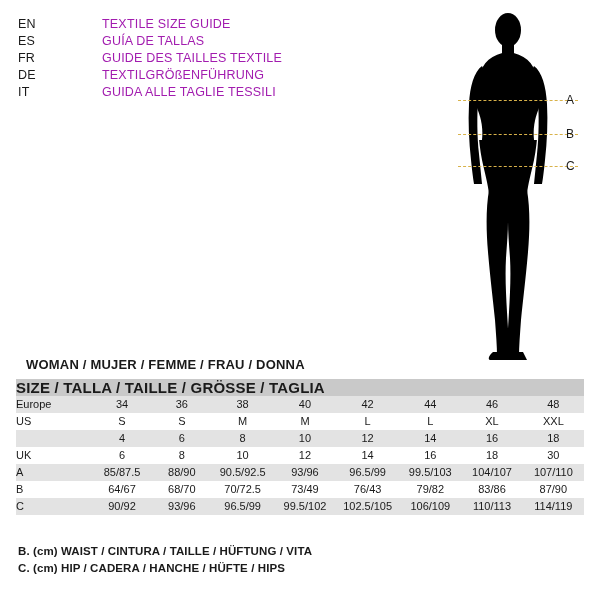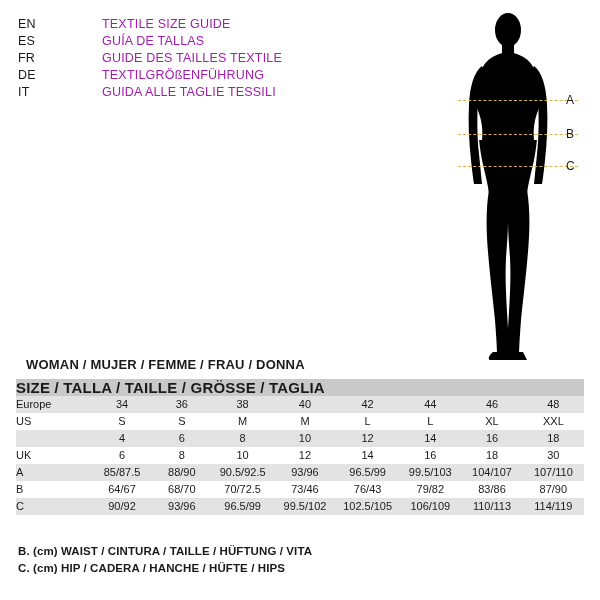--- a/index.html
+++ b/index.html
@@ -293,21 +293,21 @@
         <td class="val-cell">99.5/103</td>
         <td class="val-cell">104/107</td>
         <td class="val-cell">107/110</td>
       </tr>
 
       <tr class="row-plain">
         <td class="label-cell">B</td>
         <td class="val-cell">64/67</td>
         <td class="val-cell">68/70</td>
         <td class="val-cell">70/72.5</td>
-        <td class="val-cell">73/46</td>
+        <td class="val-cell">73/49</td>
         <td class="val-cell">76/43</td>
         <td class="val-cell">79/82</td>
         <td class="val-cell">83/86</td>
         <td class="val-cell">87/90</td>
       </tr>
 
       <tr class="row-alt">
         <td class="label-cell">C</td>
         <td class="val-cell">90/92</td>
         <td class="val-cell">93/96</td>

